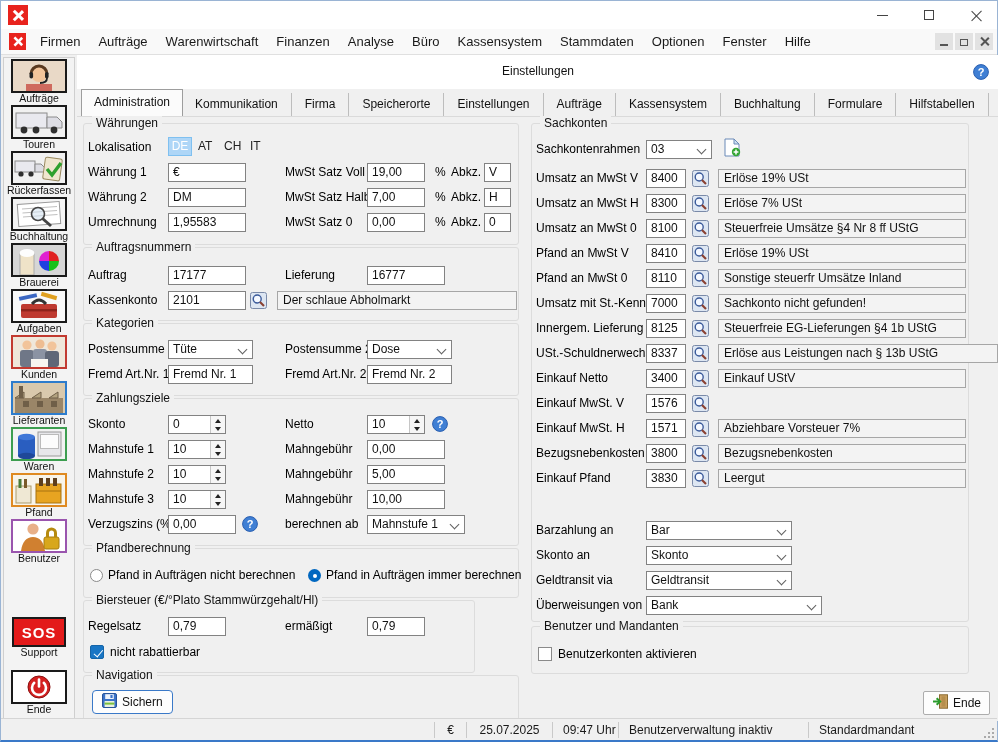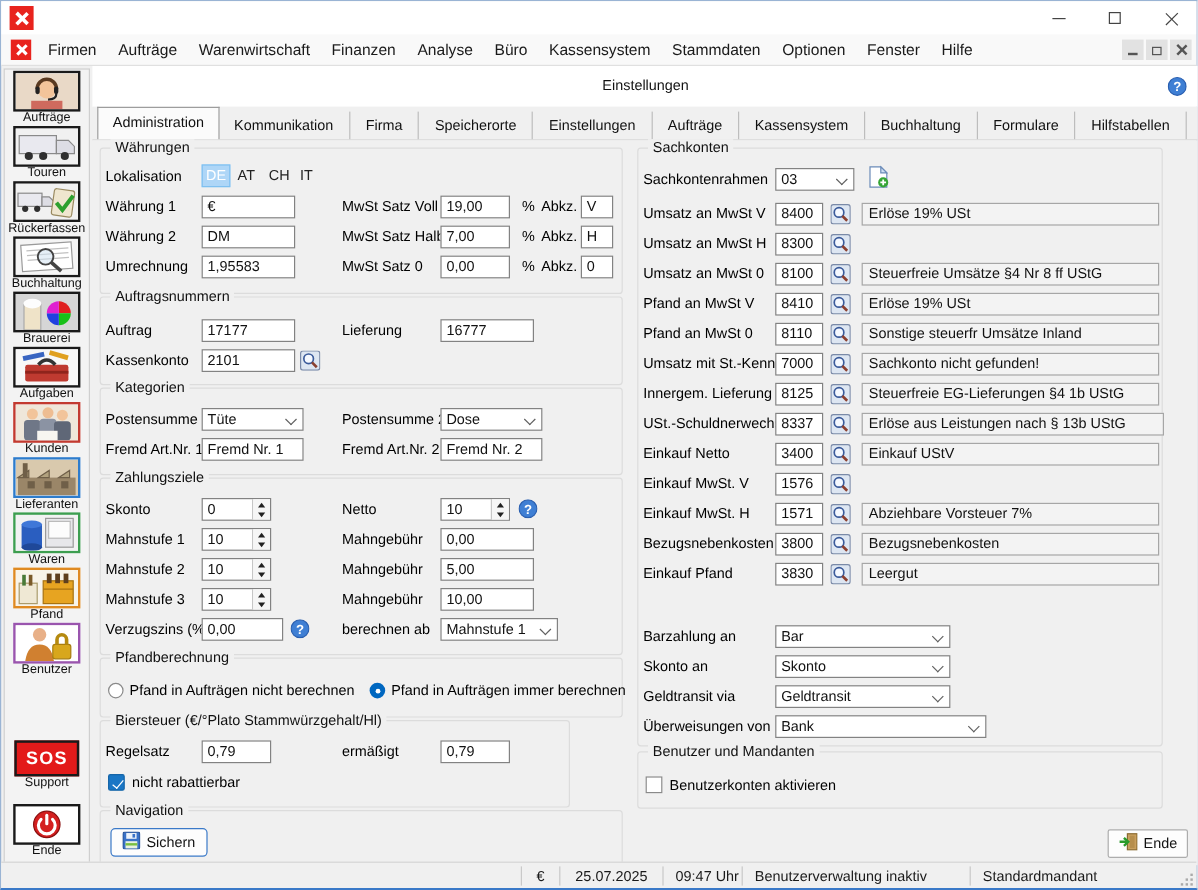--- a/index.html
+++ b/index.html
@@ -383,20 +383,21 @@
       <div class="finput" style="left:283px;top:18px;width:78px">16777</div>
       <div class="flabel" style="left:4px;top:43px">Kassenkonto</div>
       <div class="finput" style="left:84px;top:43px;width:78px">2101</div>
       <div class="iconbtn" style="left:166px;top:44px">
         <svg width="17" height="17" viewBox="0 0 17 17">
             <rect x="0.5" y="0.5" width="16" height="16" rx="2" fill="#dde6f2" stroke="#7a8aa8"></rect>
             <circle cx="7.2" cy="7" r="4" fill="#f4f8ff" stroke="#3a5a9a" stroke-width="1.4"></circle>
             <line x1="10" y1="10" x2="14" y2="14" stroke="#8a4030" stroke-width="2.2"></line>
           </svg>
       </div>
+      <div class="rofield" style="left:193px;top:43px;width:240px">Der schlaue Abholmarkt</div>
     </div>
 
     <div class="group" style="left:6px;top:206px;width:436px;height:73px">
       <div class="legend">Kategorien</div>
       <div class="flabel" style="left:4px;top:16px">Postensumme 1</div>
       <div class="sel" style="left:84px;top:16px;width:85px">Tüte</div>
       <div class="flabel" style="left:201px;top:16px">Postensumme 2</div>
       <div class="sel" style="left:283px;top:16px;width:85px">Dose</div>
       <div class="flabel" style="left:4px;top:41px">Fremd Art.Nr. 1</div>
       <div class="finput" style="left:84px;top:41px;width:85px">Fremd Nr. 1</div>
@@ -532,20 +533,21 @@
         <div class="rofield" style="left:186px;width:248px">Erlöse 19% USt</div>
       </div>
       <div class="skrow" style="top:70px">
         <div class="flabel" style="left:4px">Umsatz an MwSt H</div>
         <div class="finput" style="left:114px;width:40px">8300</div>
         <div class="iconbtn" style="left:160px;top:1px"><svg width="17" height="17" viewBox="0 0 17 17">
               <rect x="0.5" y="0.5" width="16" height="16" rx="2" fill="#dde6f2" stroke="#7a8aa8"></rect>
               <circle cx="7.2" cy="7" r="4" fill="#f4f8ff" stroke="#3a5a9a" stroke-width="1.4"></circle>
               <line x1="10" y1="10" x2="14" y2="14" stroke="#8a4030" stroke-width="2.2"></line>
             </svg></div>
+        <div class="rofield" style="left:186px;width:248px">Erlöse 7% USt</div>
       </div>
       <div class="skrow" style="top:95px">
         <div class="flabel" style="left:4px">Umsatz an MwSt 0</div>
         <div class="finput" style="left:114px;width:40px">8100</div>
         <div class="iconbtn" style="left:160px;top:1px"><svg width="17" height="17" viewBox="0 0 17 17">
               <rect x="0.5" y="0.5" width="16" height="16" rx="2" fill="#dde6f2" stroke="#7a8aa8"></rect>
               <circle cx="7.2" cy="7" r="4" fill="#f4f8ff" stroke="#3a5a9a" stroke-width="1.4"></circle>
               <line x1="10" y1="10" x2="14" y2="14" stroke="#8a4030" stroke-width="2.2"></line>
             </svg></div>
         <div class="rofield" style="left:186px;width:248px">Steuerfreie Umsätze §4 Nr 8 ff UStG</div>
@@ -591,21 +593,21 @@
         <div class="rofield" style="left:186px;width:248px">Steuerfreie EG-Lieferungen §4 1b UStG</div>
       </div>
       <div class="skrow" style="top:220px">
         <div class="flabel" style="left:4px">USt.-Schuldnerwechs.</div>
         <div class="finput" style="left:114px;width:40px">8337</div>
         <div class="iconbtn" style="left:160px;top:1px"><svg width="17" height="17" viewBox="0 0 17 17">
               <rect x="0.5" y="0.5" width="16" height="16" rx="2" fill="#dde6f2" stroke="#7a8aa8"></rect>
               <circle cx="7.2" cy="7" r="4" fill="#f4f8ff" stroke="#3a5a9a" stroke-width="1.4"></circle>
               <line x1="10" y1="10" x2="14" y2="14" stroke="#8a4030" stroke-width="2.2"></line>
             </svg></div>
-        <div class="rofield" style="left:186px;width:252px">Erlöse aus Leistungen nach § 13b UStG</div>
+        <div class="rofield" style="left:186px;width:280px">Erlöse aus Leistungen nach § 13b UStG</div>
       </div>
       <div class="skrow" style="top:245px">
         <div class="flabel" style="left:4px">Einkauf Netto</div>
         <div class="finput" style="left:114px;width:40px">3400</div>
         <div class="iconbtn" style="left:160px;top:1px"><svg width="17" height="17" viewBox="0 0 17 17">
               <rect x="0.5" y="0.5" width="16" height="16" rx="2" fill="#dde6f2" stroke="#7a8aa8"></rect>
               <circle cx="7.2" cy="7" r="4" fill="#f4f8ff" stroke="#3a5a9a" stroke-width="1.4"></circle>
               <line x1="10" y1="10" x2="14" y2="14" stroke="#8a4030" stroke-width="2.2"></line>
             </svg></div>
         <div class="rofield" style="left:186px;width:248px">Einkauf UStV</div>

